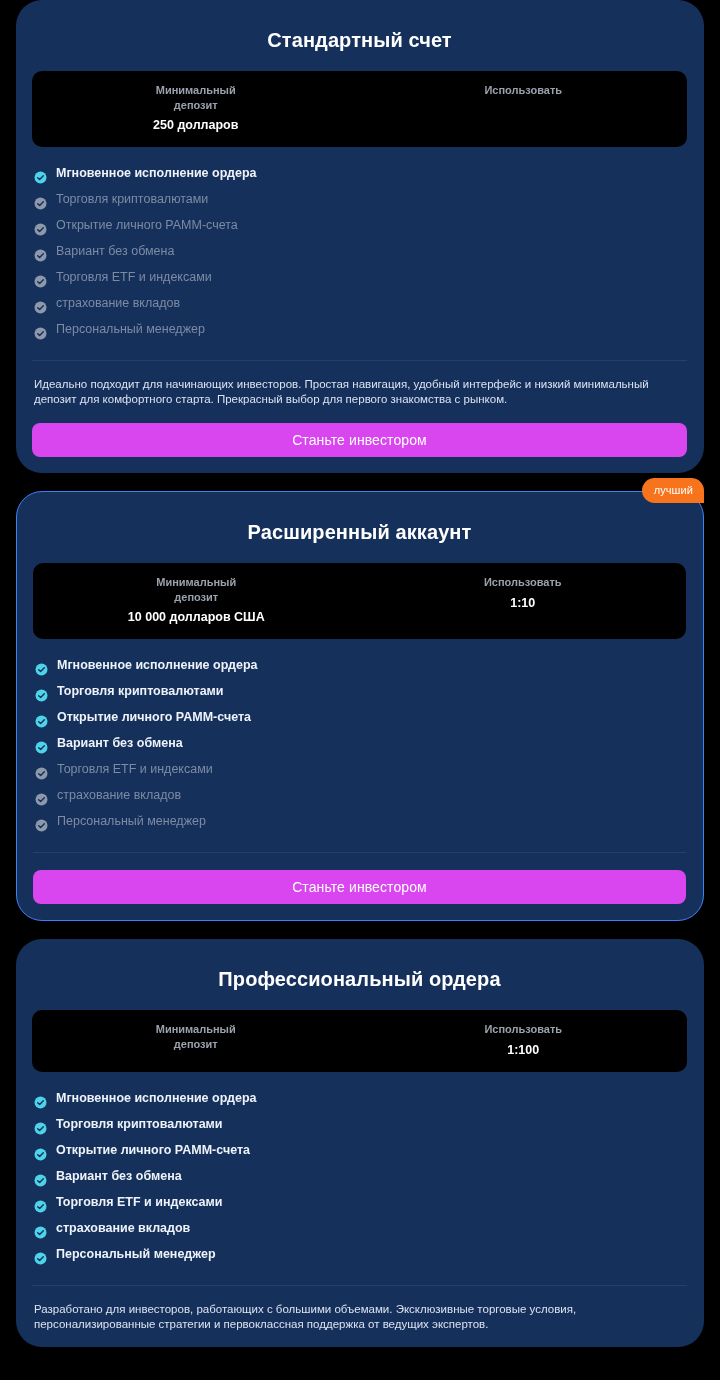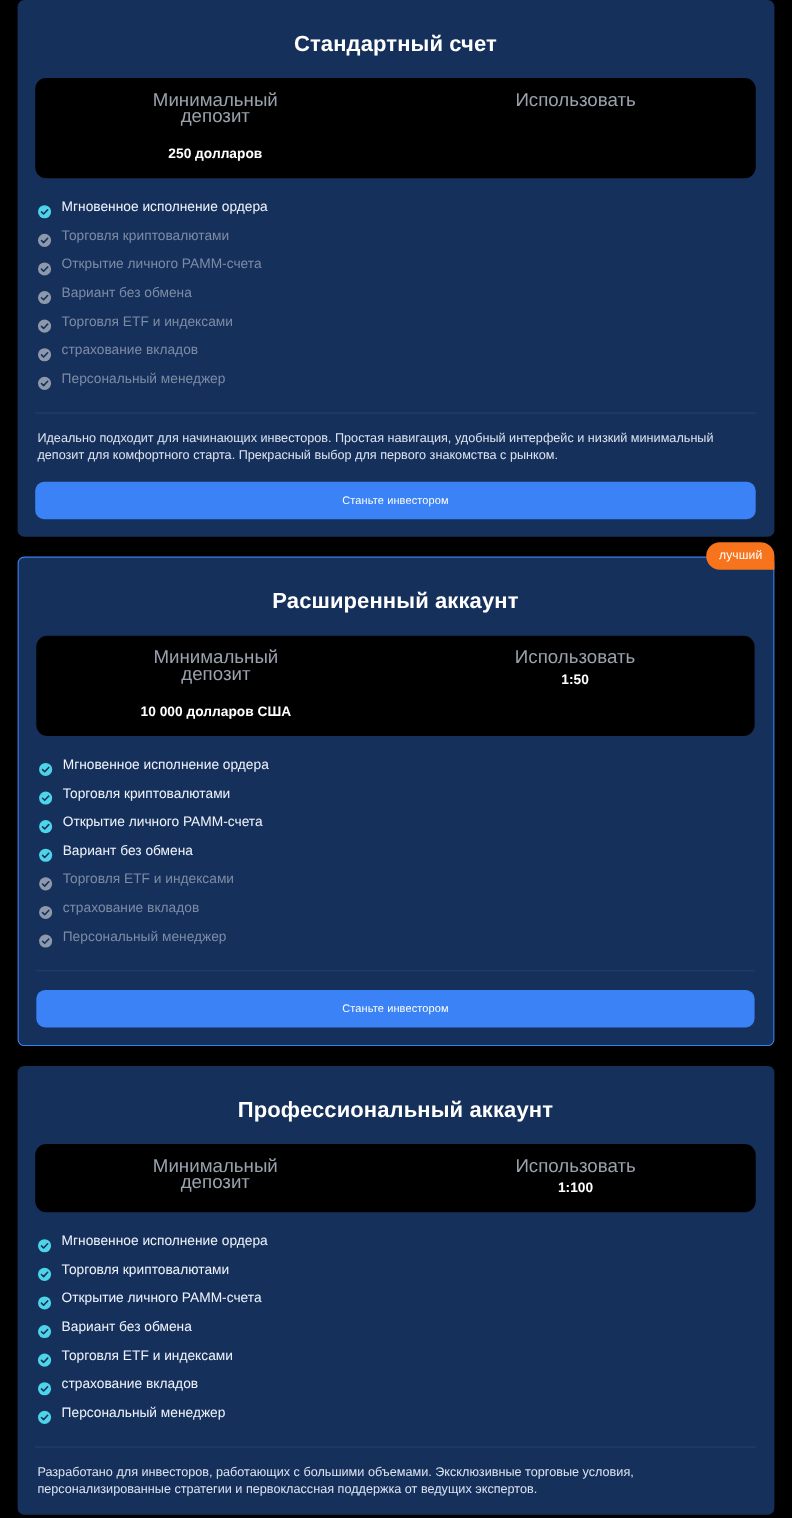--- a/index.html
+++ b/index.html
@@ -22,21 +22,21 @@
     display: flex;
     flex-direction: column;
     gap: 18px;
     padding: 0 16px;
   }
 
   
   .card {
     position: relative;
     background: #16305c;
-    border-radius: 6px;
+    border-radius: 26px;
     padding: 14px 17px 16px 16px;
   }
   .card.featured {
     border: 1px solid #3b82f6;
   }
 
   .badge {
     position: absolute;
     top: -14px;
     right: -1px;
@@ -66,30 +66,30 @@
     display: flex;
     padding: 12px 0 14px 0;
   }
   .stat {
     flex: 1 1 50%;
     text-align: center;
     padding: 0 6px;
   }
   .stat-label {
     color: #9aa2ad;
-    font-size: 17px;
+    font-size: 11px;
     line-height: 15px;
-    font-weight: 400;
+    font-weight: 700;
   }
   .stat-label .lbl2 { display: block; text-align: center; }
   .stat-value {
     color: #ffffff;
     font-size: 12.5px;
     font-weight: 700;
-    margin-top: 20px;
+    margin-top: 5px;
     line-height: 15px;
   }
   .stat.leverage .stat-value { margin-top: 6px; }
 
   
   .features {
     list-style: none;
     padding: 13px 2px 0 2px;
     border-bottom: 1px solid #24406f;
     padding-bottom: 18px;
@@ -104,42 +104,42 @@
     line-height: 26px;
   }
   .feature .check {
     flex: 0 0 auto;
     width: 13px;
     height: 13px;
     display: block;
   }
   .feature-label { white-space: nowrap; }
 
-  .feature.on .feature-label { color: #eef3fa; font-weight: 400; }
+  .feature.on .feature-label { color: #eef3fa; font-weight: 700; }
   .feature.off .feature-label { color: #7d8ba3; font-weight: 400; }
 
   
   .desc {
     color: #dbe3ef;
     font-size: 11.5px;
     line-height: 14.5px;
     padding: 16px 2px 0 2px;
   }
 
   
   .cta {
     display: block;
     width: 100%;
     margin-top: 17px;
-    background: #3b82f6;
+    background: #d946ef;
     color: #ffffff;
     border: none;
     border-radius: 8px;
     height: 34px;
-    font-size: 10px;
+    font-size: 14px;
     font-family: inherit;
     cursor: pointer;
     letter-spacing: .1px;
   }
 </style>
 </head>
 <body>
 
 <div class="cards">
     <div class="card">
@@ -210,21 +210,21 @@
     <div class="card featured">
       <div class="badge">лучший</div>
       <div class="card-title">Расширенный аккаунт</div>
       <div class="stats">
         <div class="stat deposit">
           <div class="stat-label"><span>Минимальный</span><span class="lbl2">депозит</span></div>
           <div class="stat-value">10 000 долларов США</div>
         </div>
         <div class="stat leverage">
           <div class="stat-label">Использовать</div>
-          <div class="stat-value">1:50</div>
+          <div class="stat-value">1:10</div>
         </div>
       </div>
       <ul class="features">
         <li class="feature on">
           <span class="check"><svg viewBox="0 0 24 24" width="13" height="13" aria-hidden="true">
               <circle cx="12" cy="12" r="11" fill="#4dd4e8"></circle>
               <path d="M6.8 12.3 L10.4 15.8 L17.2 8.6" fill="none" stroke="#16305c" stroke-width="2.6" stroke-linecap="round" stroke-linejoin="round"></path>
             </svg></span>
           <span class="feature-label">Мгновенное исполнение ордера</span>
         </li>
@@ -267,21 +267,21 @@
           <span class="check"><svg viewBox="0 0 24 24" width="13" height="13" aria-hidden="true">
               <circle cx="12" cy="12" r="11" fill="#8d98aa"></circle>
               <path d="M6.8 12.3 L10.4 15.8 L17.2 8.6" fill="none" stroke="#16305c" stroke-width="2.6" stroke-linecap="round" stroke-linejoin="round"></path>
             </svg></span>
           <span class="feature-label">Персональный менеджер</span>
         </li>
       </ul>
       <button class="cta">Станьте инвестором</button>
     </div>
     <div class="card">
-      <div class="card-title">Профессиональный аккаунт</div>
+      <div class="card-title">Профессиональный ордера</div>
       <div class="stats">
         <div class="stat deposit">
           <div class="stat-label"><span>Минимальный</span><span class="lbl2">депозит</span></div>
         </div>
         <div class="stat leverage">
           <div class="stat-label">Использовать</div>
           <div class="stat-value">1:100</div>
         </div>
       </div>
       <ul class="features">

